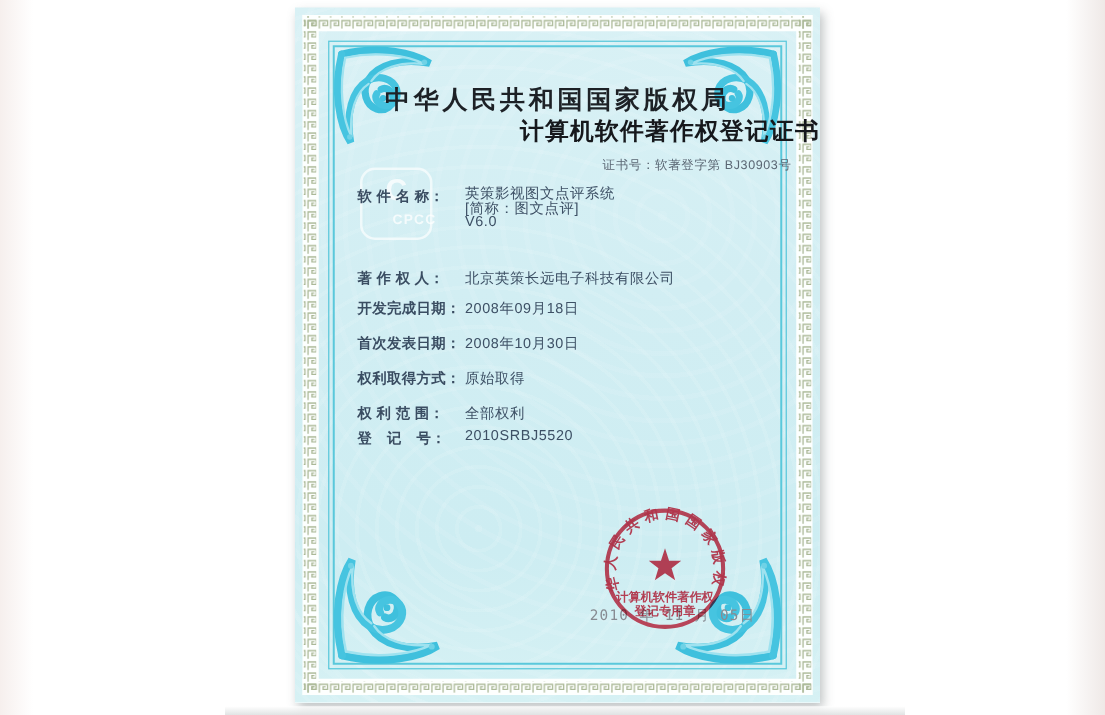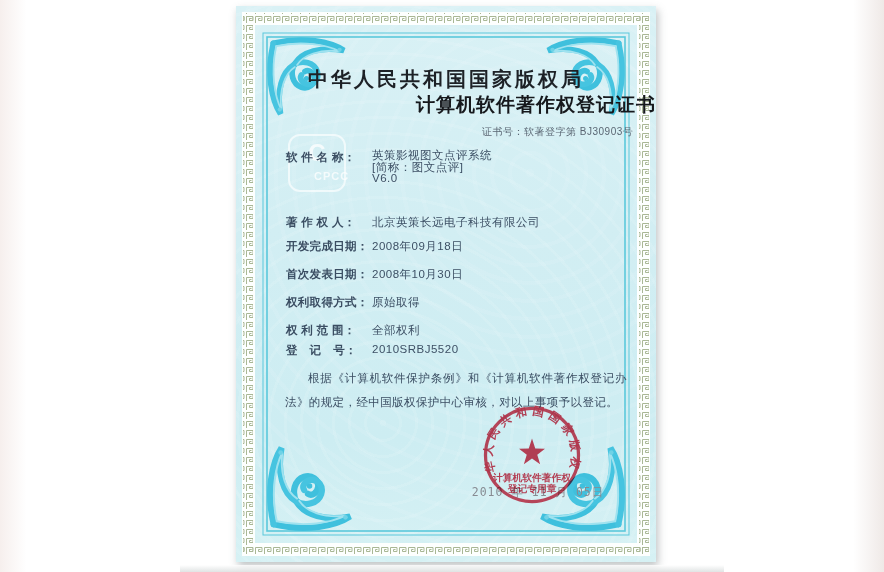--- a/index.html
+++ b/index.html
@@ -162,21 +162,20 @@
       <div class="field-row row-scope">
         <div class="field-label">权 利 范 围：</div>
         <div class="field-value">全部权利</div>
       </div>
 
       <div class="field-row row-reg">
         <div class="field-label">登　记　号：</div>
         <div class="field-value">2010SRBJ5520</div>
       </div>
 
-      <div class="statement">根据《计算机软件保护条例》和《计算机软件著作权登记办法》的规定，经中国版权保护中心审核，对以上事项予以登记。</div>
 
       <div class="issue-date">2010 年 11 月 05日</div>
 
       <svg class="seal" viewBox="0 0 200 200" aria-hidden="true">
         <circle cx="100" cy="100" r="93" fill="none" stroke="#d8394f" stroke-width="6.5" opacity="0.92"></circle>
         <path id="sealArc" d="M 24.8 127.4 A 80 80 0 1 1 175.2 127.4" fill="none"></path>
         <text font-size="23" font-weight="bold" fill="#d8394f" letter-spacing="9" opacity="0.95">
           <textPath href="#sealArc" startOffset="50%" text-anchor="middle">中华人民共和国国家版权局</textPath>
         </text>
         <polygon fill="#d8394f" opacity="0.95" points="100,67 106.5,87 126,87.3 110.5,99.3 116.3,118.5 100,107 83.7,118.5 89.5,99.3 74,87.3 93.5,87"></polygon>

